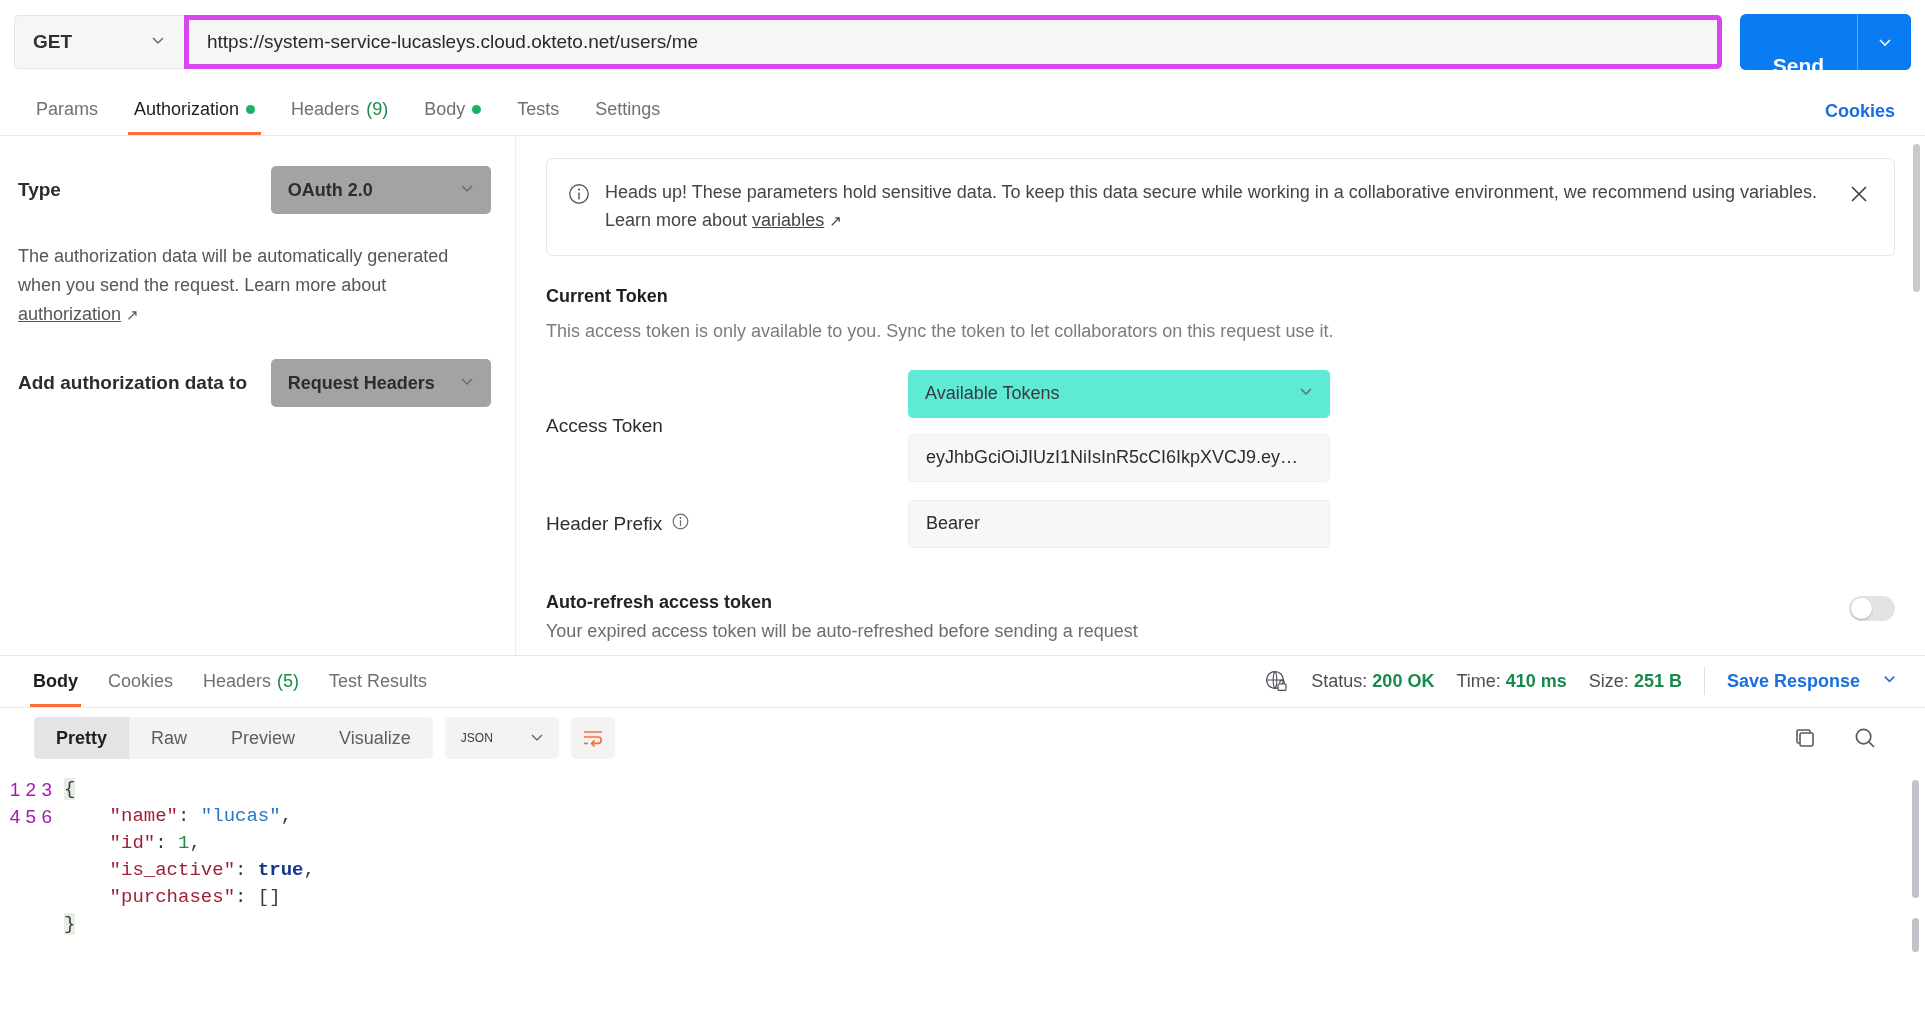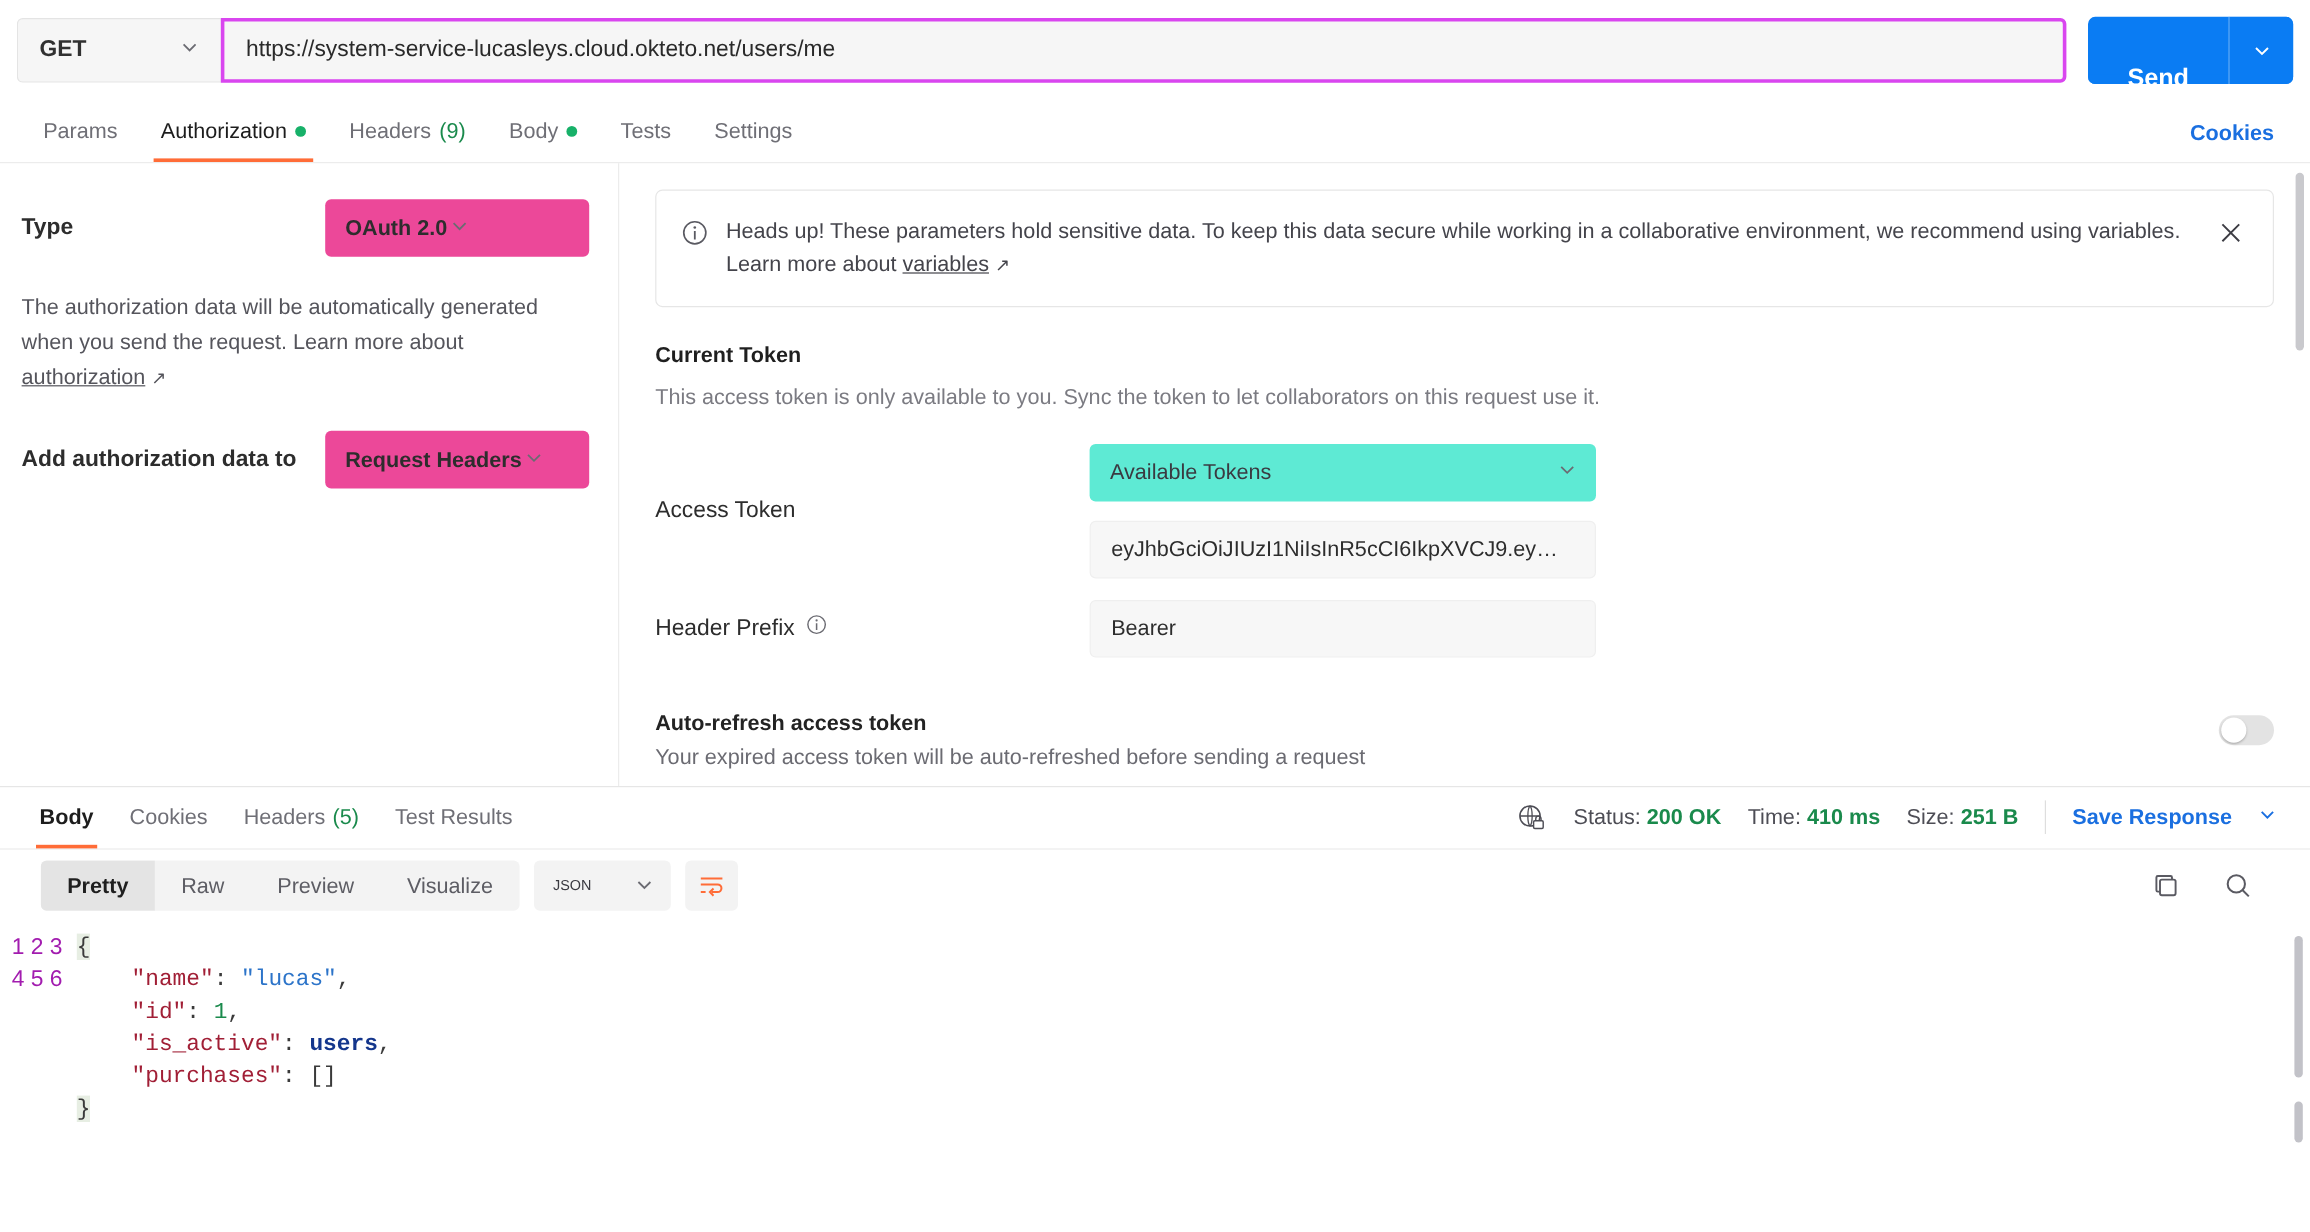--- a/index.html
+++ b/index.html
@@ -27,21 +27,21 @@
     border-right: none;
     border-radius: 5px 0 0 5px;
     display: flex; align-items: center; justify-content: space-between;
     padding: 0 16px 0 18px;
     font-size: 19px; font-weight: 700; color: #313131;
     cursor: pointer;
   }
   .url-input {
     flex: 1; height: 54px;
     background: #f6f6f6;
-    border: 3px solid #d946ef;
+    border: 5px solid #d946ef;
     border-radius: 0 5px 5px 0;
     display: flex; align-items: center;
     padding: 0 18px;
     font-size: 19px; color: #2a2a2a;
     overflow: hidden; white-space: nowrap;
     cursor: text;
   }
   .send-wrap {
     margin-left: 18px;
     height: 56px; display: flex; align-items: stretch;
@@ -93,22 +93,22 @@
   .req-area { flex: 1 1 auto; display: flex; min-height: 0; position: relative; }
   .left-pane {
     width: 516px; flex: 0 0 516px;
     border-right: 1px solid #ececec;
     padding: 30px 24px 0 18px;
   }
   .row { display: flex; align-items: center; margin-bottom: 28px; }
   .row-label { width: 255px; font-size: 19px; font-weight: 700; color: #2d2d2d; }
   .dropdown {
     width: 222px; height: 48px;
-    background: #ec4899; border-radius: 5px;
-    display: flex; align-items: center; justify-content: flex-start;
+    background: #a3a3a3; border-radius: 5px;
+    display: flex; align-items: center; justify-content: space-between;
     padding: 0 14px 0 17px;
     font-size: 18px; color: #2d2d2d; font-weight: 700;
     cursor: pointer;
   }
   .helper {
     font-size: 18px; color: #55555c; line-height: 1.62;
     margin: 6px 0 30px 0; max-width: 450px;
   }
   .link { color: #55555c; text-decoration: underline; cursor: pointer; }
   .ext { font-size: 15px; }
@@ -494,20 +494,20 @@
     <div class="code-area">
       <div class="gutter"><span>1
 2
 3
 4
 5
 6</span></div>
       <div class="code"><span class="brace-hl tok-punc">{</span>
     <span class="tok-key">"name"</span><span class="tok-punc">: </span><span class="tok-str">"lucas"</span><span class="tok-punc">,</span>
     <span class="tok-key">"id"</span><span class="tok-punc">: </span><span class="tok-num">1</span><span class="tok-punc">,</span>
-    <span class="tok-key">"is_active"</span><span class="tok-punc">: </span><span class="tok-bool">users</span><span class="tok-punc">,</span>
+    <span class="tok-key">"is_active"</span><span class="tok-punc">: </span><span class="tok-bool">true</span><span class="tok-punc">,</span>
     <span class="tok-key">"purchases"</span><span class="tok-punc">: </span><span class="tok-punc">[]</span>
 <span class="brace-hl tok-punc">}</span></div>
       <div class="code-scroll"></div>
       <div class="code-scroll low"></div>
     </div>
   </div>
 </div>
 
 </body></html>

